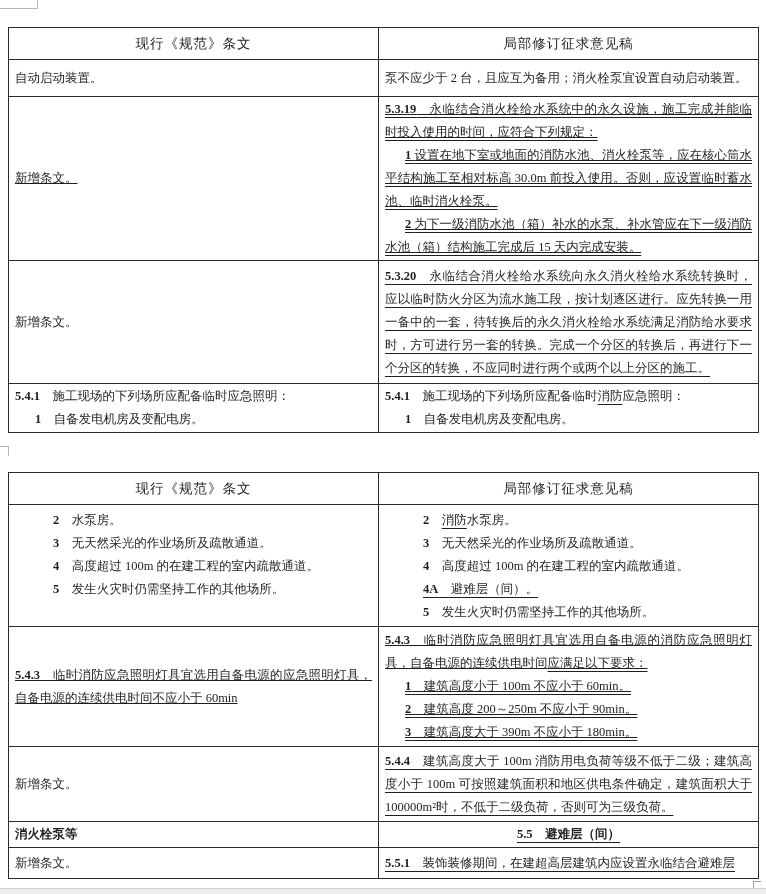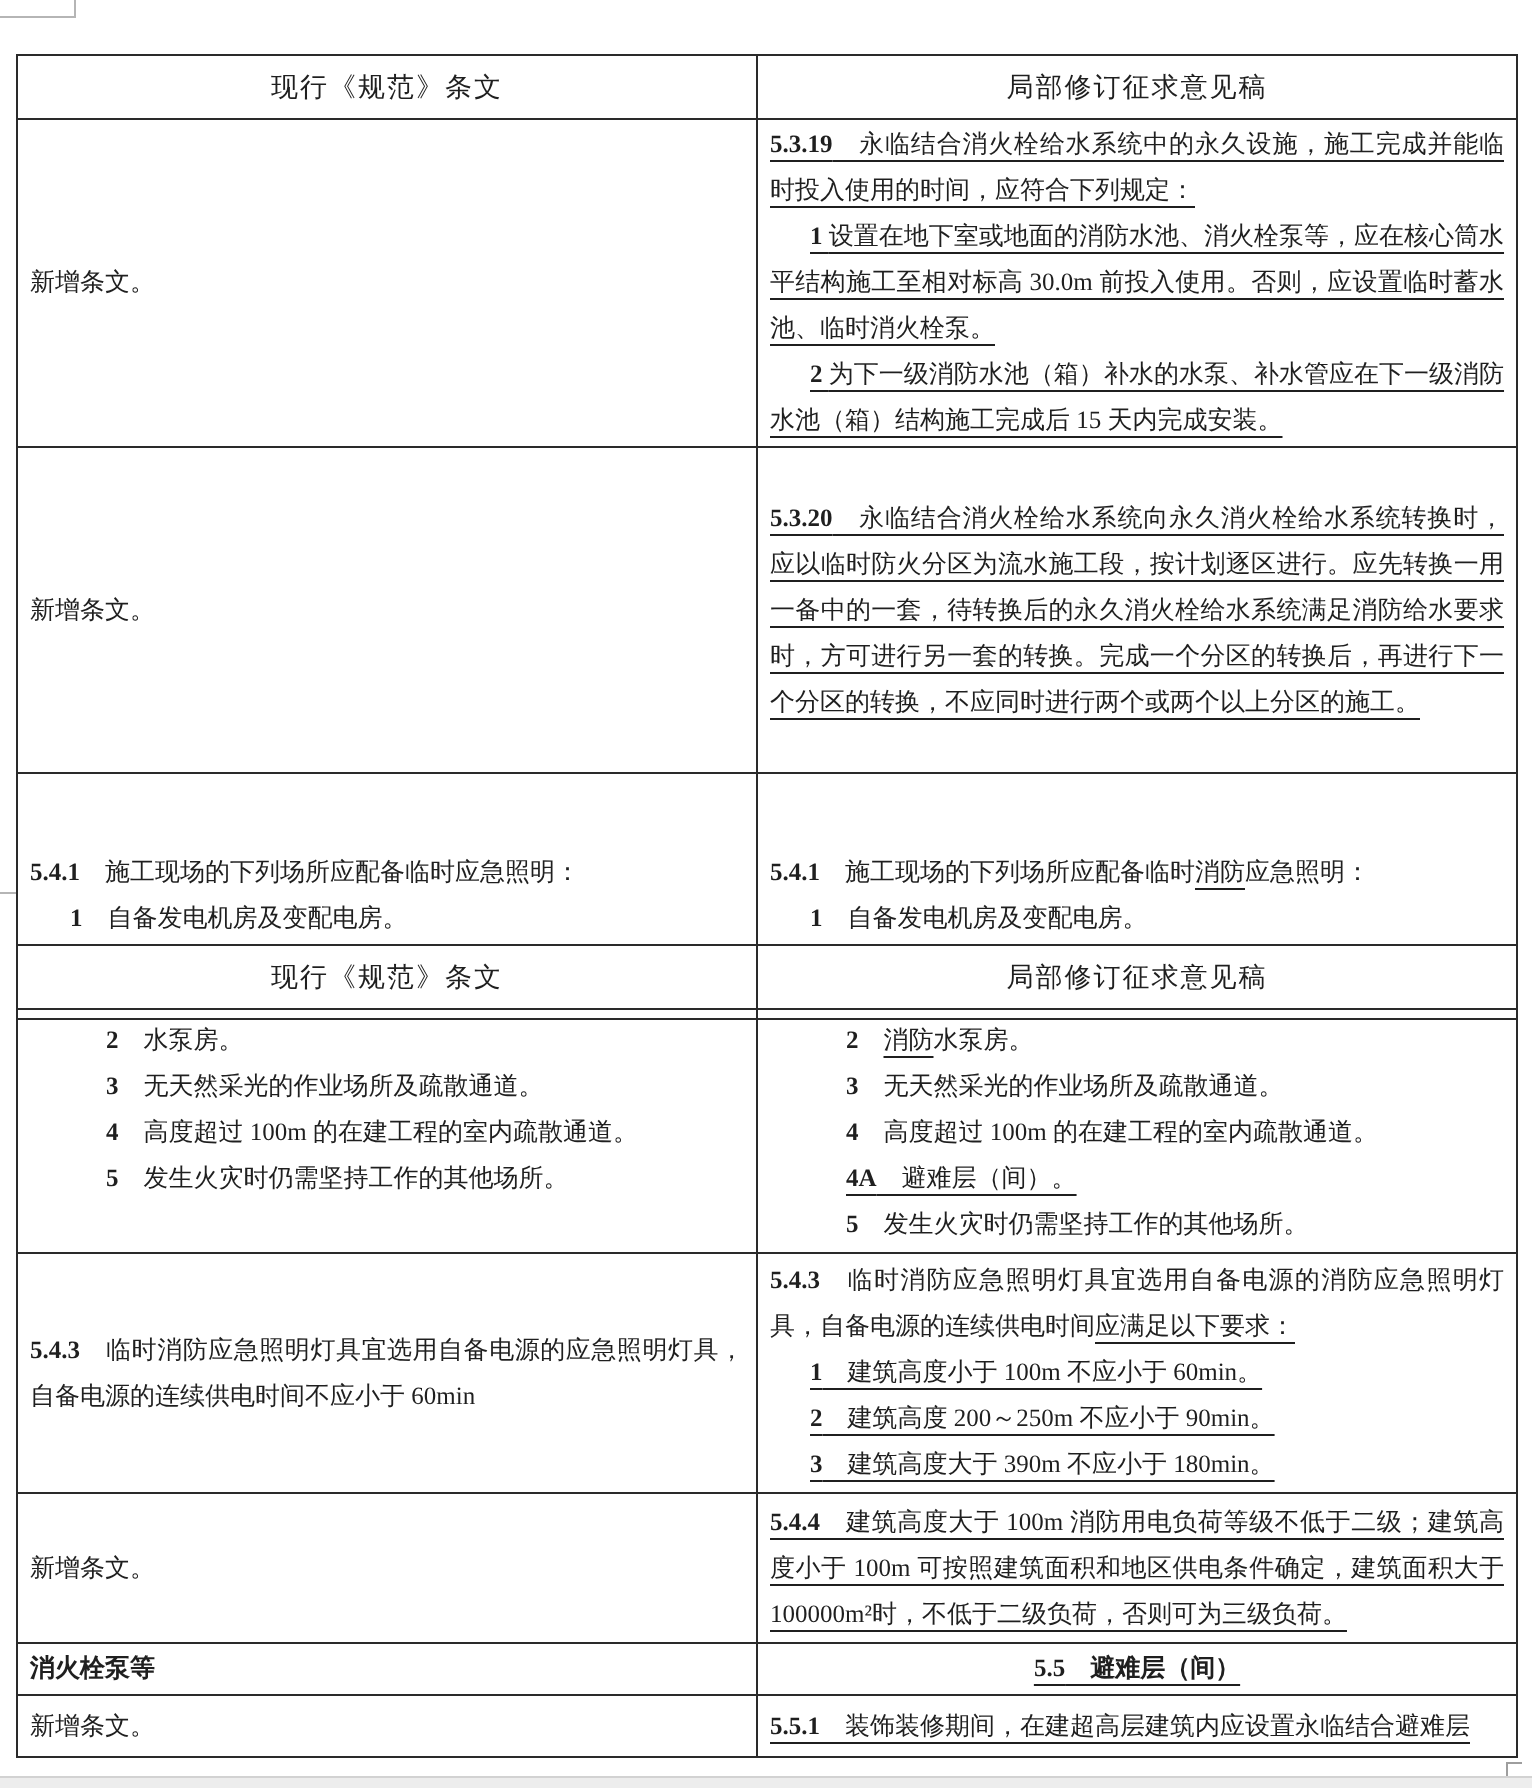--- a/index.html
+++ b/index.html
@@ -25,25 +25,25 @@
   .p{
     font-size:12.5px;line-height:23px;text-align:justify;
     margin:0;word-break:break-all;
   }
   .p.ind{text-indent:1.6em;}
   .p.ctr{text-align:center;text-indent:0;}
   .b{font-weight:bold;text-align:center;}
   .u{text-decoration:underline;text-underline-offset:4px;text-decoration-thickness:1.2px;}
   
   #table1 tbody tr:nth-child(1) td{height:34px;}
-  #table1 tbody tr:nth-child(2) td{height:160px;}
+  #table1 tbody tr:nth-child(2) td{height:160px;text-decoration:underline;}
   #table1 tbody tr:nth-child(3) td{height:120px;}
   #table1 tbody tr:nth-child(4) td{height:46px;}
   #table2 tbody tr:nth-child(1) td{height:116px;vertical-align:top;padding-top:4px;padding-left:24px;}
-  #table2 tbody tr:nth-child(2) td{height:117px;}
+  #table2 tbody tr:nth-child(2) td{height:117px;text-decoration:underline;}
   #table2 tbody tr:nth-child(3) td{height:72px;}
   #table2 tbody tr:nth-child(4) td{height:22px;}
   #table2 tbody tr:nth-child(5) td{height:28px;}
   
   .art{position:absolute;}
   .art-tl{left:0;top:0;width:37px;height:8px;border-right:1px solid #b5b5b5;border-bottom:1px solid #b5b5b5;}
   .art-ml{left:0;top:446px;width:8px;height:9px;border-right:1px solid #b5b5b5;border-top:1px solid #b5b5b5;}
   .art-br{right:5px;top:881px;width:7px;height:7px;border-left:1px solid #9e9e9e;border-top:1px solid #9e9e9e;}
   .strip{position:absolute;left:0;top:888px;width:766px;height:6px;background:#ededed;border-top:1px solid #d2d2d2;}
 </style>
@@ -60,20 +60,28 @@
       <col class="c-left">
       <col class="c-right">
     </colgroup>
   <thead>
     <tr>
       <th>现行《规范》条文</th>
       <th>局部修订征求意见稿</th>
     </tr>
   </thead>
   <tbody>
+      <tr>
+        <td class="left">
+          <div class="p"><span class="">自动启动装置。</span></div>
+        </td>
+        <td class="right">
+          <div class="p"><span class="">泵不应少于 2 台，且应互为备用；消火栓泵宜设置自动启动装置。</span></div>
+        </td>
+      </tr>
       <tr>
         <td class="left">
           <div class="p"><span class="">新增条文。</span></div>
         </td>
         <td class="right">
           <div class="p"><span class="b u">5.3.19</span><span class="u">　永临结合消火栓给水系统中的永久设施，施工完成并能临时投入使用的时间，应符合下列规定：</span></div>
           <div class="p ind"><span class="b u">1 </span><span class="u">设置在地下室或地面的消防水池、消火栓泵等，应在核心筒水平结构施工至相对标高 30.0m 前投入使用。否则，应设置临时蓄水池、临时消火栓泵。</span></div>
           <div class="p ind"><span class="b u">2 </span><span class="u">为下一级消防水池（箱）补水的水泵、补水管应在下一级消防水池（箱）结构施工完成后 15 天内完成安装。</span></div>
         </td>
       </tr>

